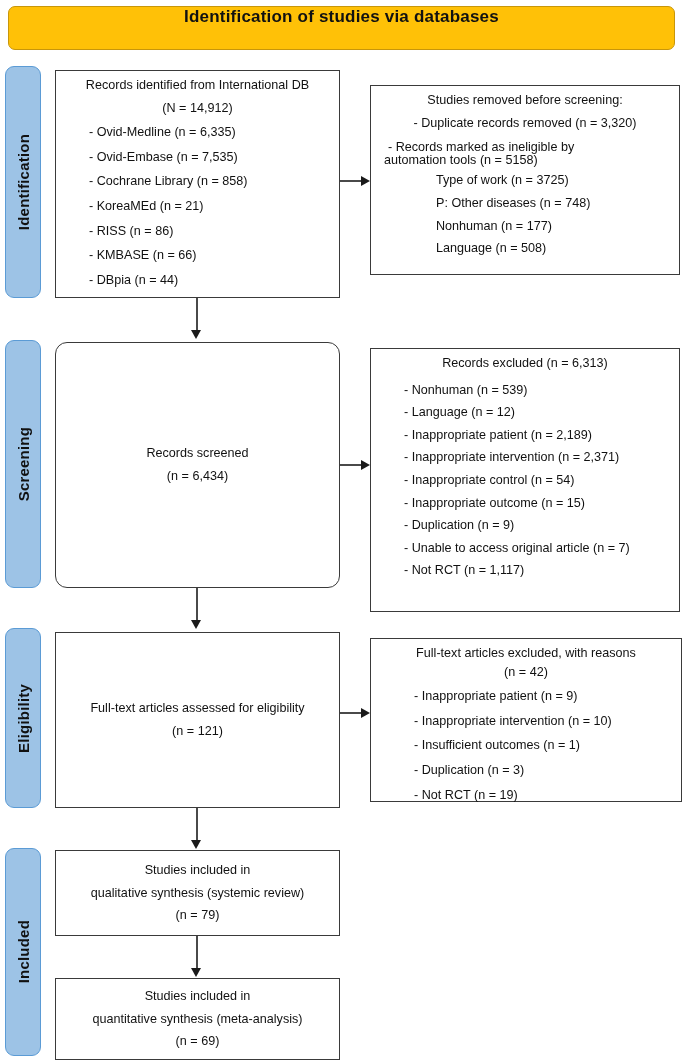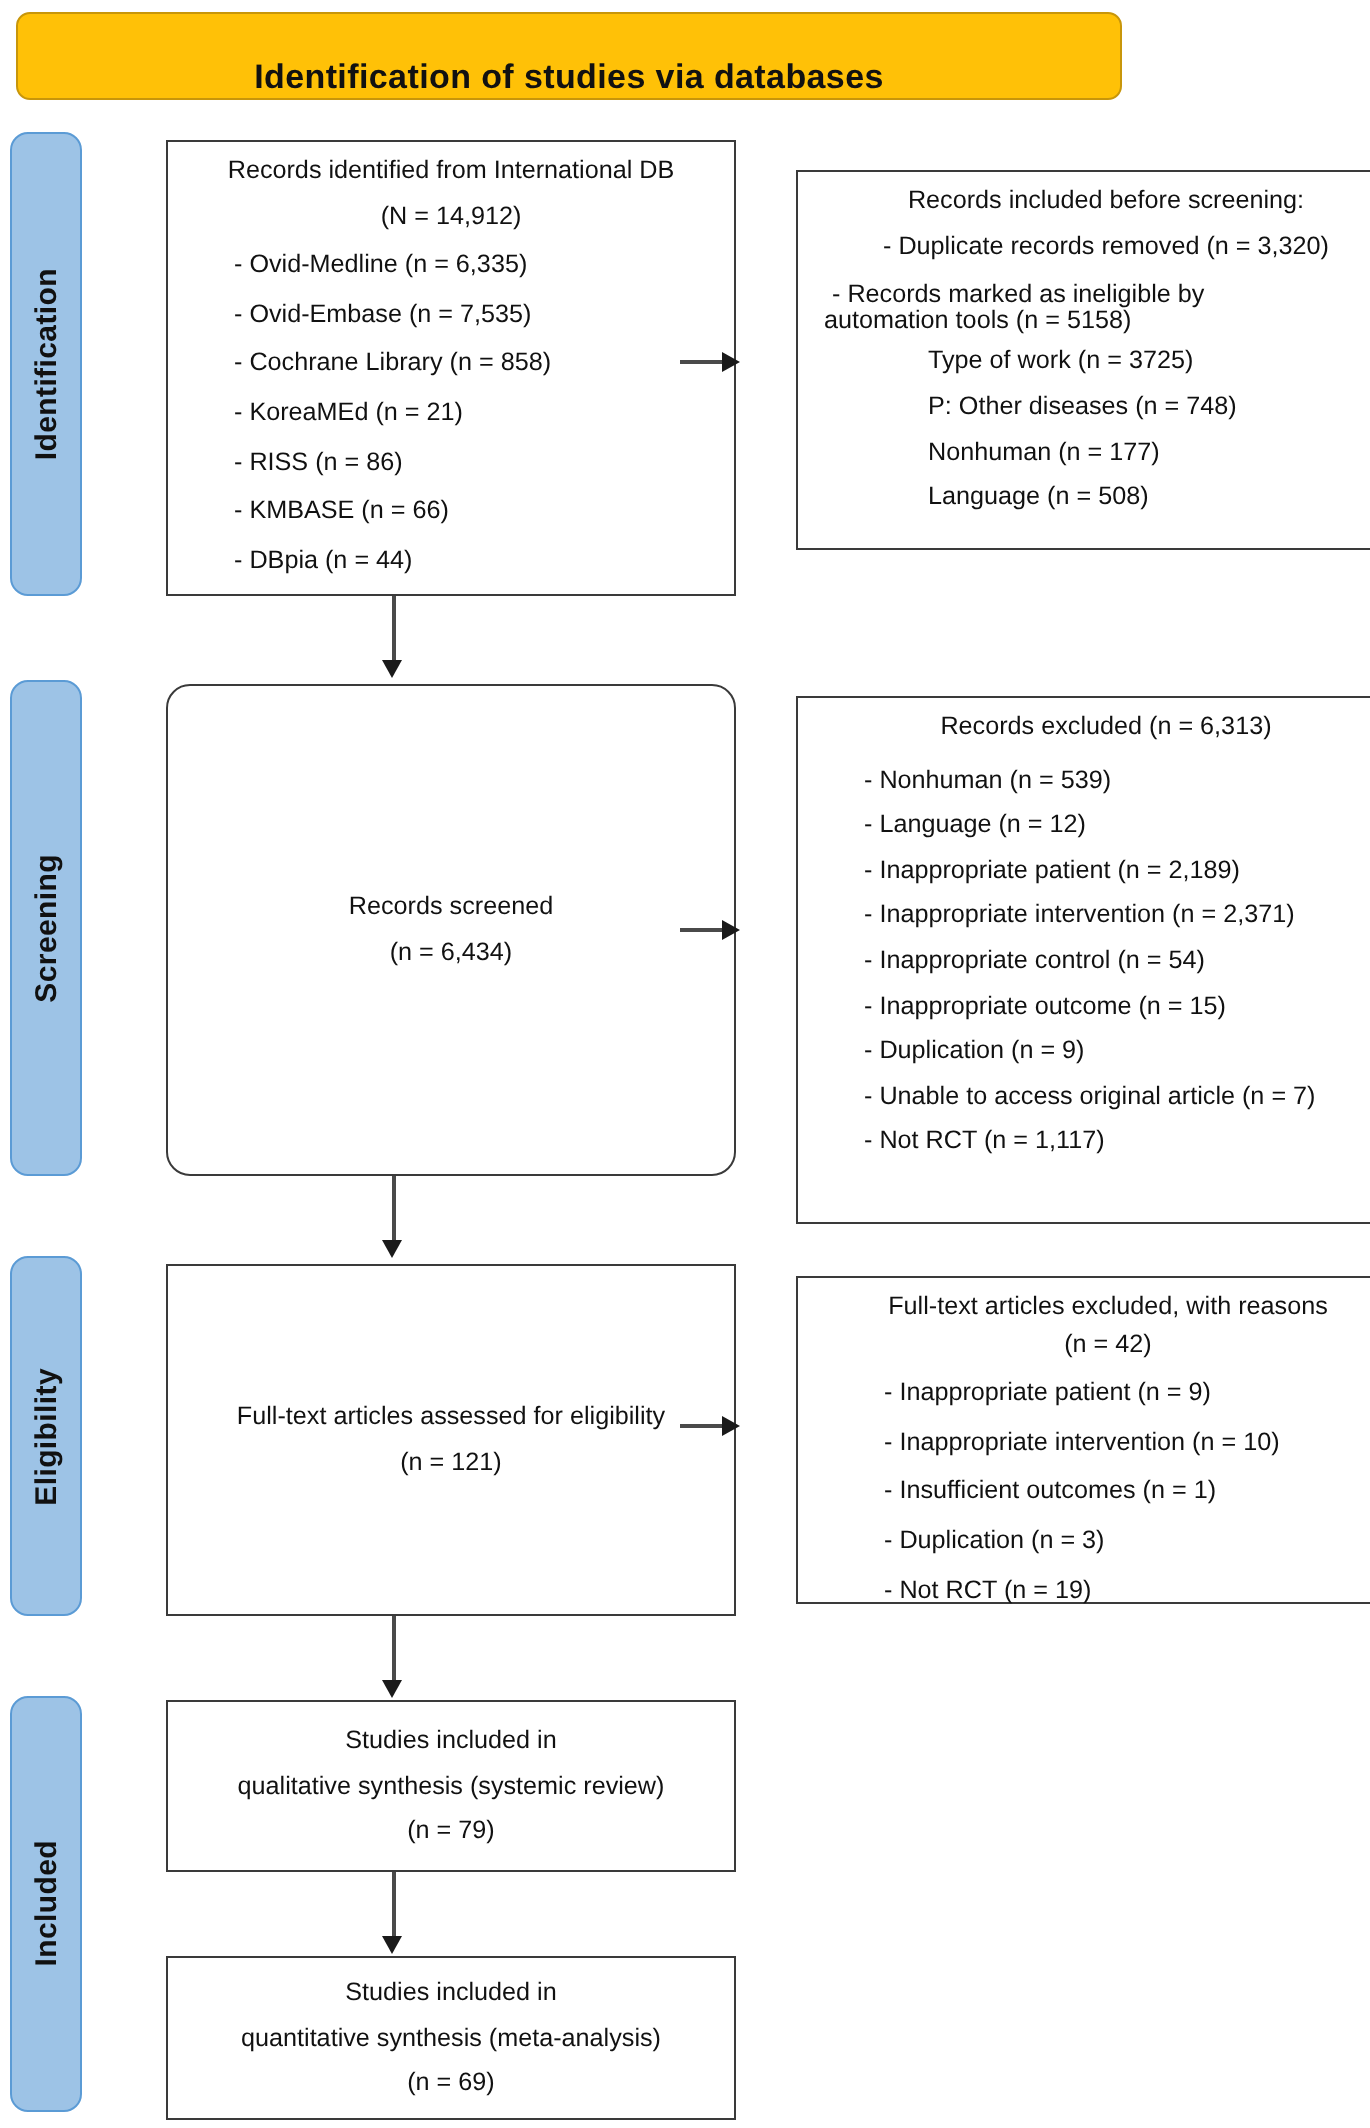--- a/index.html
+++ b/index.html
@@ -17,28 +17,28 @@
     height: 1064px;
     overflow: hidden;
     background: #ffffff;
   }
 
   
   .banner {
     position: absolute;
     left: 8px;
     top: 6px;
-    width: 553px;
+    width: 667px;
     height: 44px;
     background: #FFC107;
     border: 1px solid #C8960A;
     border-radius: 7px;
     box-sizing: border-box;
     display: flex;
-    align-items: flex-end;
+    align-items: flex-start;
     justify-content: center;
   }
   .banner-text {
     font-size: 17px;
     font-weight: bold;
     letter-spacing: 0.2px;
     color: #111111;
     white-space: nowrap;
   }
 
@@ -70,21 +70,20 @@
     position: absolute;
     background: #ffffff;
     border: 1.6px solid #3a3a3a;
     box-sizing: border-box;
     display: flex;
     flex-direction: column;
     justify-content: center;
     font-size: 12.6px;
     line-height: 1.0;
     color: #111111;
-    margin-left: 28px;
   }
   .box.top-aligned { justify-content: flex-start; }
   .box .pad { padding: 8px 9px; width: 100%; box-sizing: border-box; }
 
   .ln { display: block; white-space: nowrap; }
   .ctr { text-align: center; }
   .lft { text-align: left; }
   .sp-6 { margin-top: 6px; }
   .sp-8 { margin-top: 8px; }
   .sp-10 { margin-top: 10px; }
@@ -152,21 +151,21 @@
       <span class="ln lft indent-4 sp-12">- Cochrane Library (n = 858)</span>
       <span class="ln lft indent-4 sp-12">- KoreaMEd (n = 21)</span>
       <span class="ln lft indent-4 sp-12">-   RISS (n = 86)</span>
       <span class="ln lft indent-4 sp-12">-   KMBASE (n = 66)</span>
       <span class="ln lft indent-4 sp-12">-   DBpia (n = 44)</span>
     </div>
   </div>
 
   <div class="box top-aligned" style="left:370px; top:85px; width:310px; height:190px;">
     <div class="pad">
-      <span class="ln ctr">Records included before screening:</span>
+      <span class="ln ctr">Studies removed before screening:</span>
       <span class="ln ctr sp-10">- Duplicate records removed (n = 3,320)</span>
       <span class="ln lft sp-12" style="padding-left:8px;">- Records marked as ineligible by</span>
       <span class="ln lft" style="padding-left:4px;">automation tools   (n = 5158)</span>
       <span class="ln lft indent-3 sp-8">Type of work (n = 3725)</span>
       <span class="ln lft indent-3 sp-10">P: Other diseases (n = 748)</span>
       <span class="ln lft indent-3 sp-10">Nonhuman  (n = 177)</span>
       <span class="ln lft indent-3 sp-10">Language (n = 508)</span>
     </div>
   </div>
 

